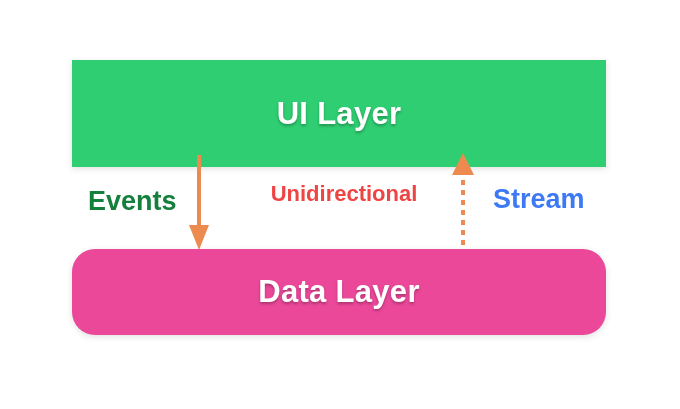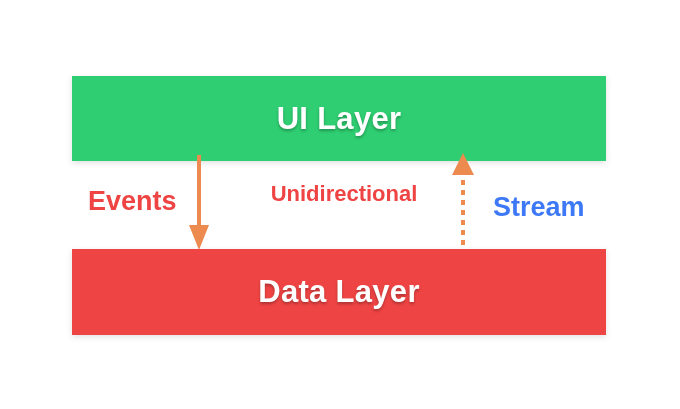--- a/index.html
+++ b/index.html
@@ -19,21 +19,21 @@
   
   .layer-box {
     position: absolute;
     left: 72px;
     width: 534px;
     display: flex;
     align-items: center;
     justify-content: center;
     box-shadow: 0 2px 6px rgba(90, 90, 90, 0.18);
   }
-  .layer-box.ui   { top: 76px;  height: 85px; }
+  .layer-box.ui   { top: 60px;  height: 107px; }
   .layer-box.data { top: 249px; height: 86px; }
   .layer-label {
     color: #ffffff;
     font-size: 31px;
     font-weight: 700;
     letter-spacing: 0.3px;
     text-shadow: 0 2px 3px rgba(0, 0, 0, 0.28);
   }
 
   
@@ -95,21 +95,21 @@
     );
   }
 
   
   .flow-label {
     position: absolute;
     font-size: 27px;
     font-weight: 700;
   }
   .flow-label.events { left: 88px;  top: 186px; }
-  .flow-label.stream { left: 493px; top: 192px; text-align: center; }
+  .flow-label.stream { left: 493px; top: 184px; text-align: center; }
 
   
   .caption {
     position: absolute;
     left: 244px;
     top: 179px;
     width: 200px;
     text-align: center;
     font-size: 22px;
     font-weight: 700;
@@ -128,25 +128,25 @@
   <div class="arrow arrow-solid" style="--arrow-color: #EC8A50;">
     <div class="stem-solid"></div>
     <div class="head-down"></div>
   </div>
 
   <div class="arrow arrow-dashed" style="--arrow-color: #EC8A50;">
     <div class="head-up"></div>
     <div class="stem-dashed"></div>
   </div>
 
-  <div class="flow-label events" style="color: #ef4444;">Events</div>
+  <div class="flow-label events" style="color: #15803d;">Events</div>
 
   <div class="caption" style="color: #ef4444;">
     <div>Unidirectional</div>
   </div>
 
   <div class="flow-label stream" style="color: rgb(61, 121, 246);">Stream</div>
 
-  <div class="layer-box data" style="background: #ef4444;">
+  <div class="layer-box data" style="background: #ec4899; border-radius: 23px;">
     <span class="layer-label" style="color: rgb(255, 255, 255);">Data Layer</span>
   </div>
 
 </div>
 
 </body></html>

